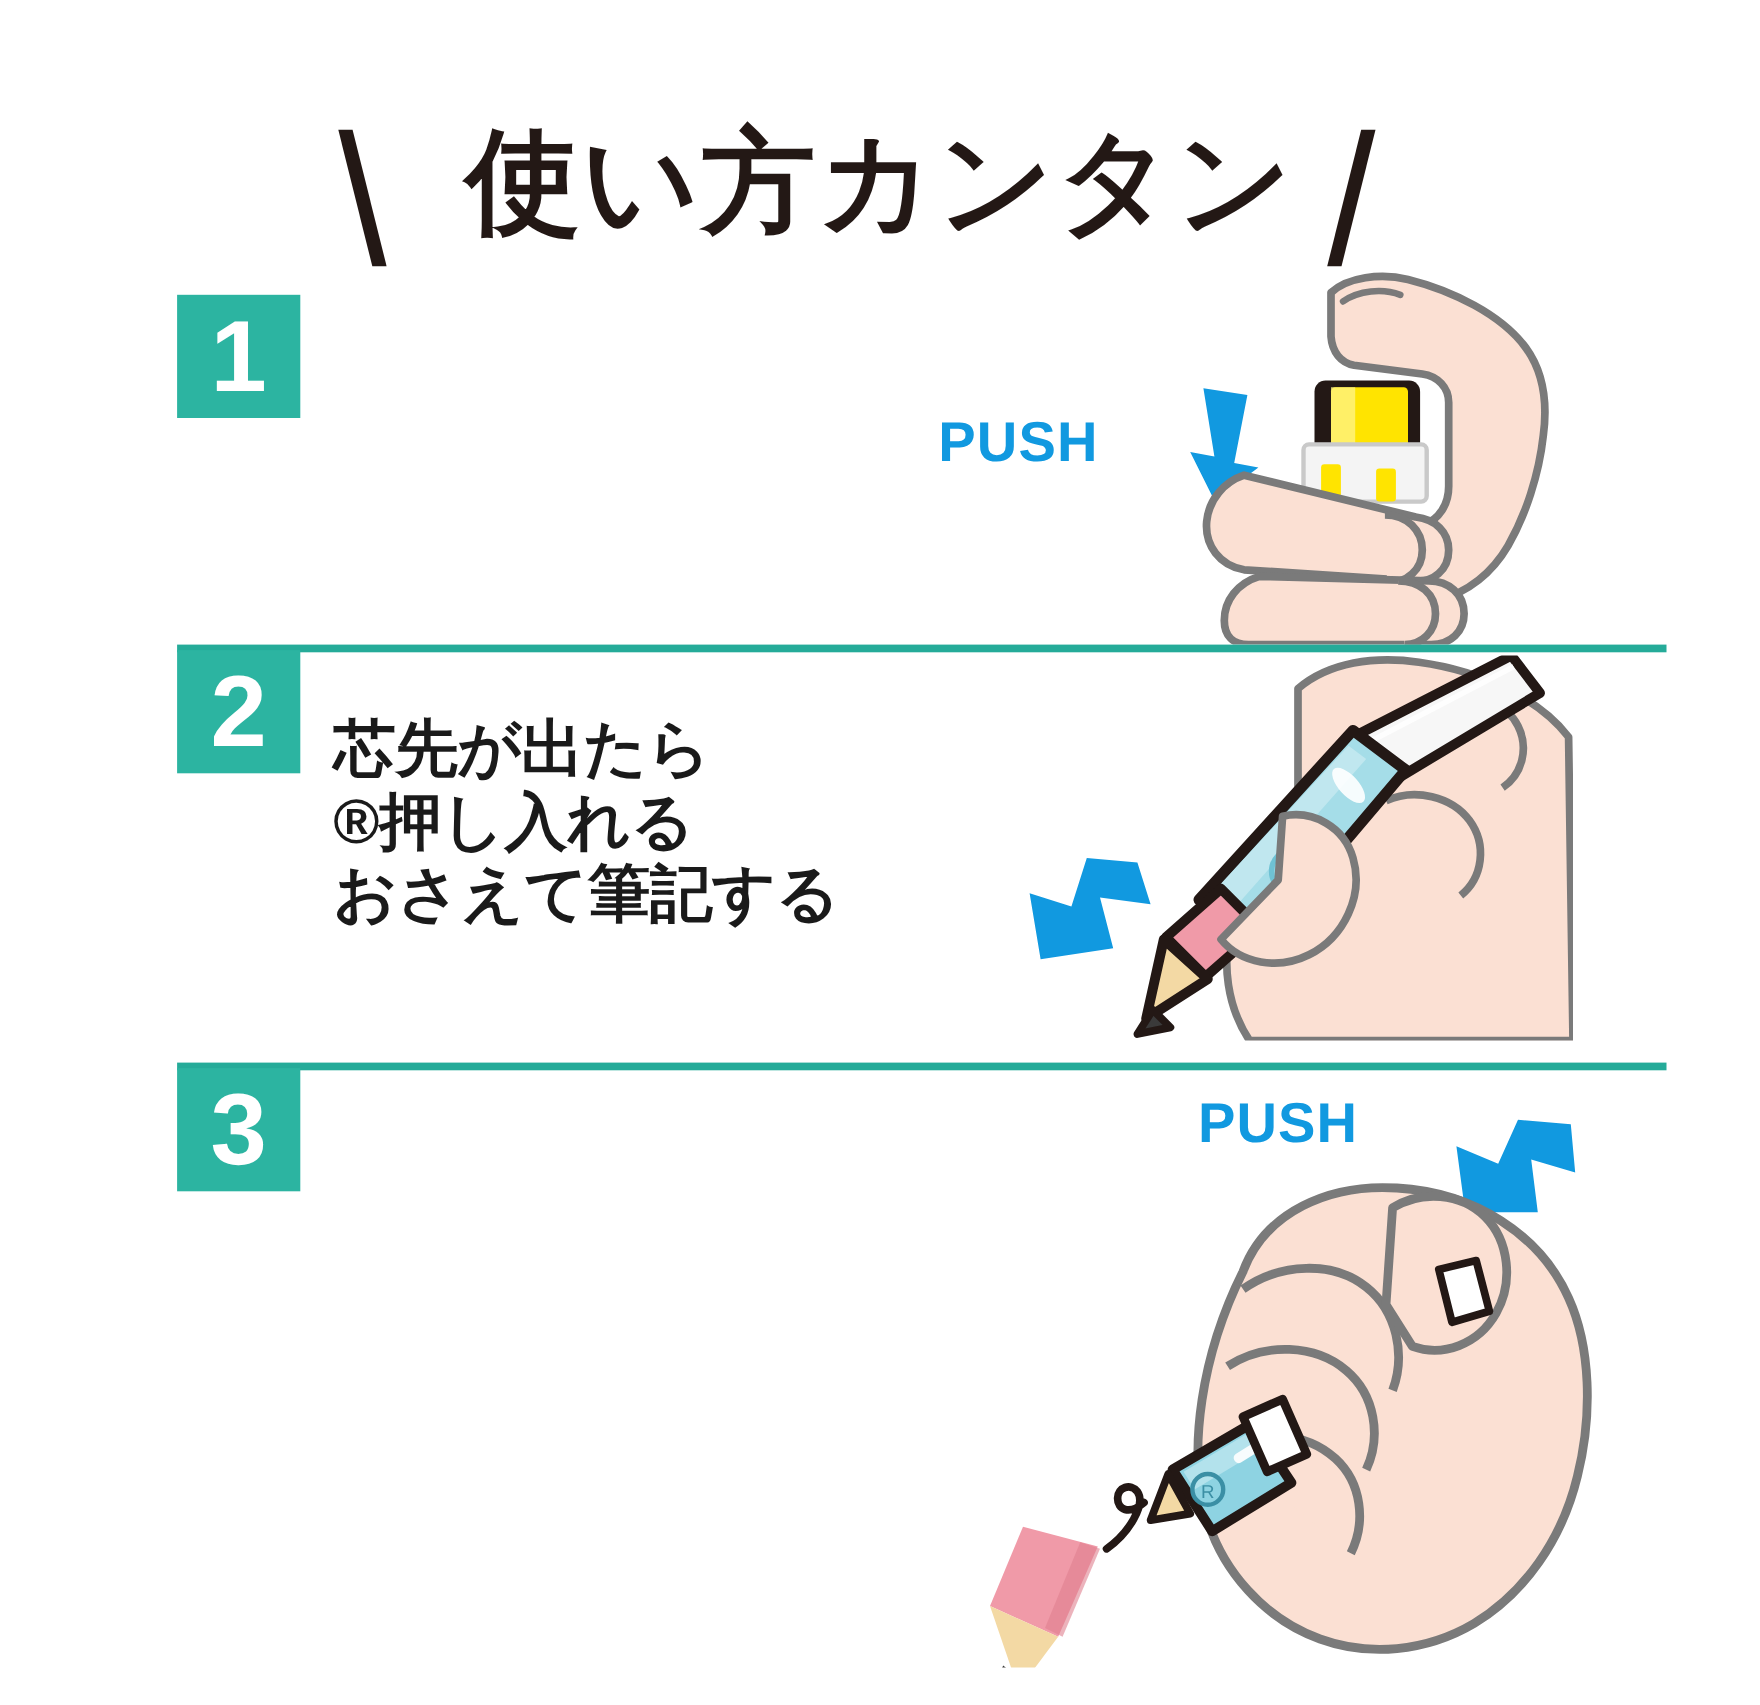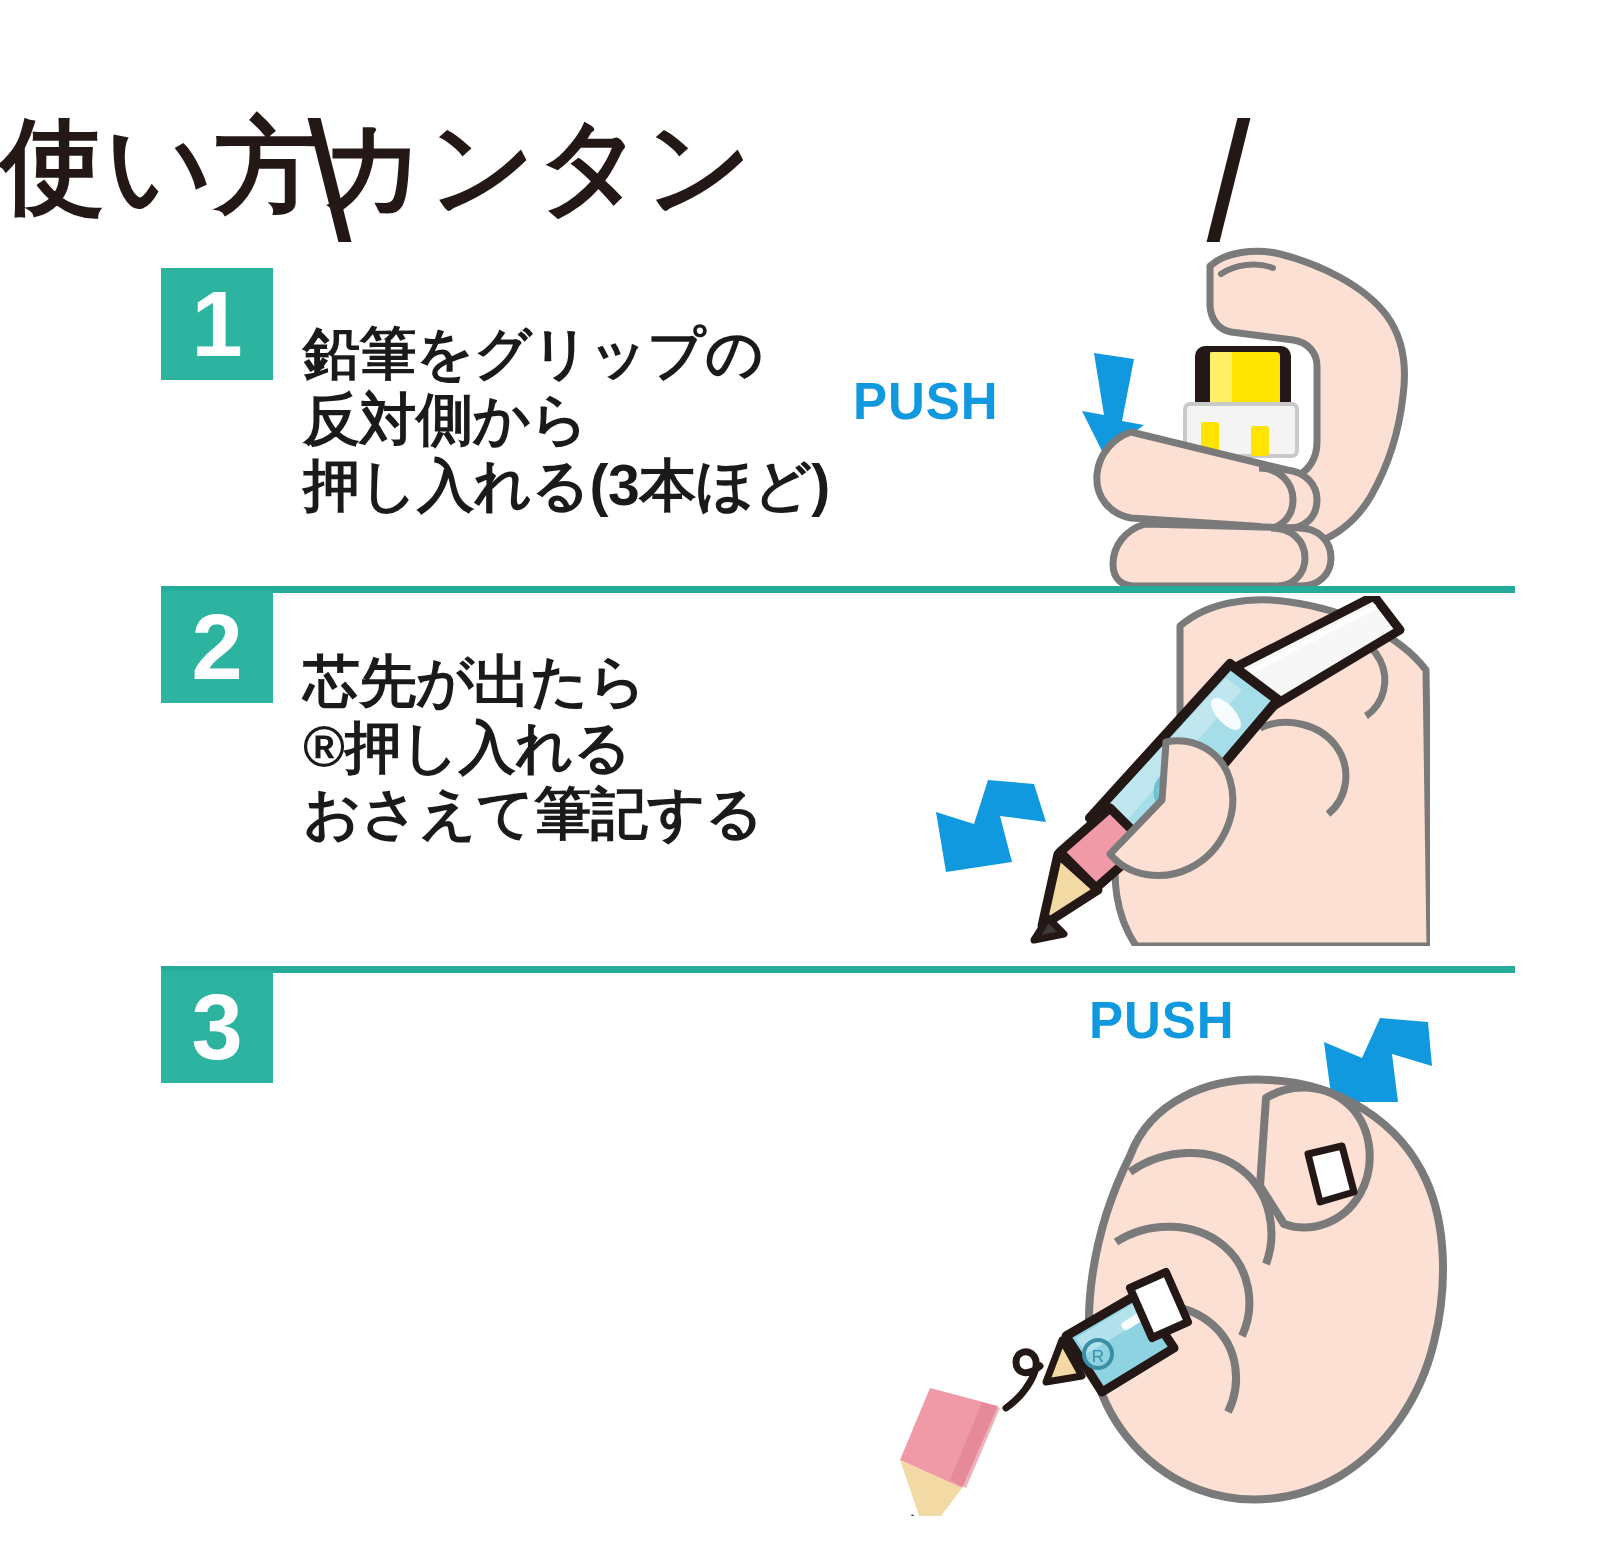--- a/index.html
+++ b/index.html
@@ -21,21 +21,21 @@
     left: 0;
     top: 96px;
     width: 1600px;
     height: 150px;
   }
   #title-text {
     position: absolute;
     left: 0;
     top: 0;
     width: 1600px;
-    text-align: left;
+    text-align: center;
     font-size: 104px;
     line-height: 140px;
     font-weight: bold;
     color: #231815;
     letter-spacing: 2px;
     white-space: nowrap;
   }
   .title-slash {
     position: absolute;
     top: 22px;
@@ -128,23 +128,20 @@
 <div id="title-block">
   <div id="title-slash-left" class="title-slash"></div>
   <div id="title-text">使い方カンタン</div>
   <div id="title-slash-right" class="title-slash"></div>
 </div>
 
 <div id="step-1" class="step-row">
 
   <div class="step-num-box">1</div>
 
-  <div class="step-text">鉛筆をグリップの
-反対側から
-押し入れる(3本ほど)</div>
 
   <div id="push-1" class="push-label">PUSH</div>
 
   <svg class="blue-arrow" style="left:1074px; top:93px;" width="80" height="110" viewBox="0 0 80 110">
     <path d="M20 4 L60 10 L48 72 L70 76 L30 106 L8 62 L30 66 Z" fill="#1199e0"></path>
   </svg>
 
   <svg id="illus-1" class="illus" viewBox="0 0 380 340">
 
     <path d="M175 20 C190 6 220 2 245 8 C285 18 330 40 352 70 C368 92 372 120 368 150

